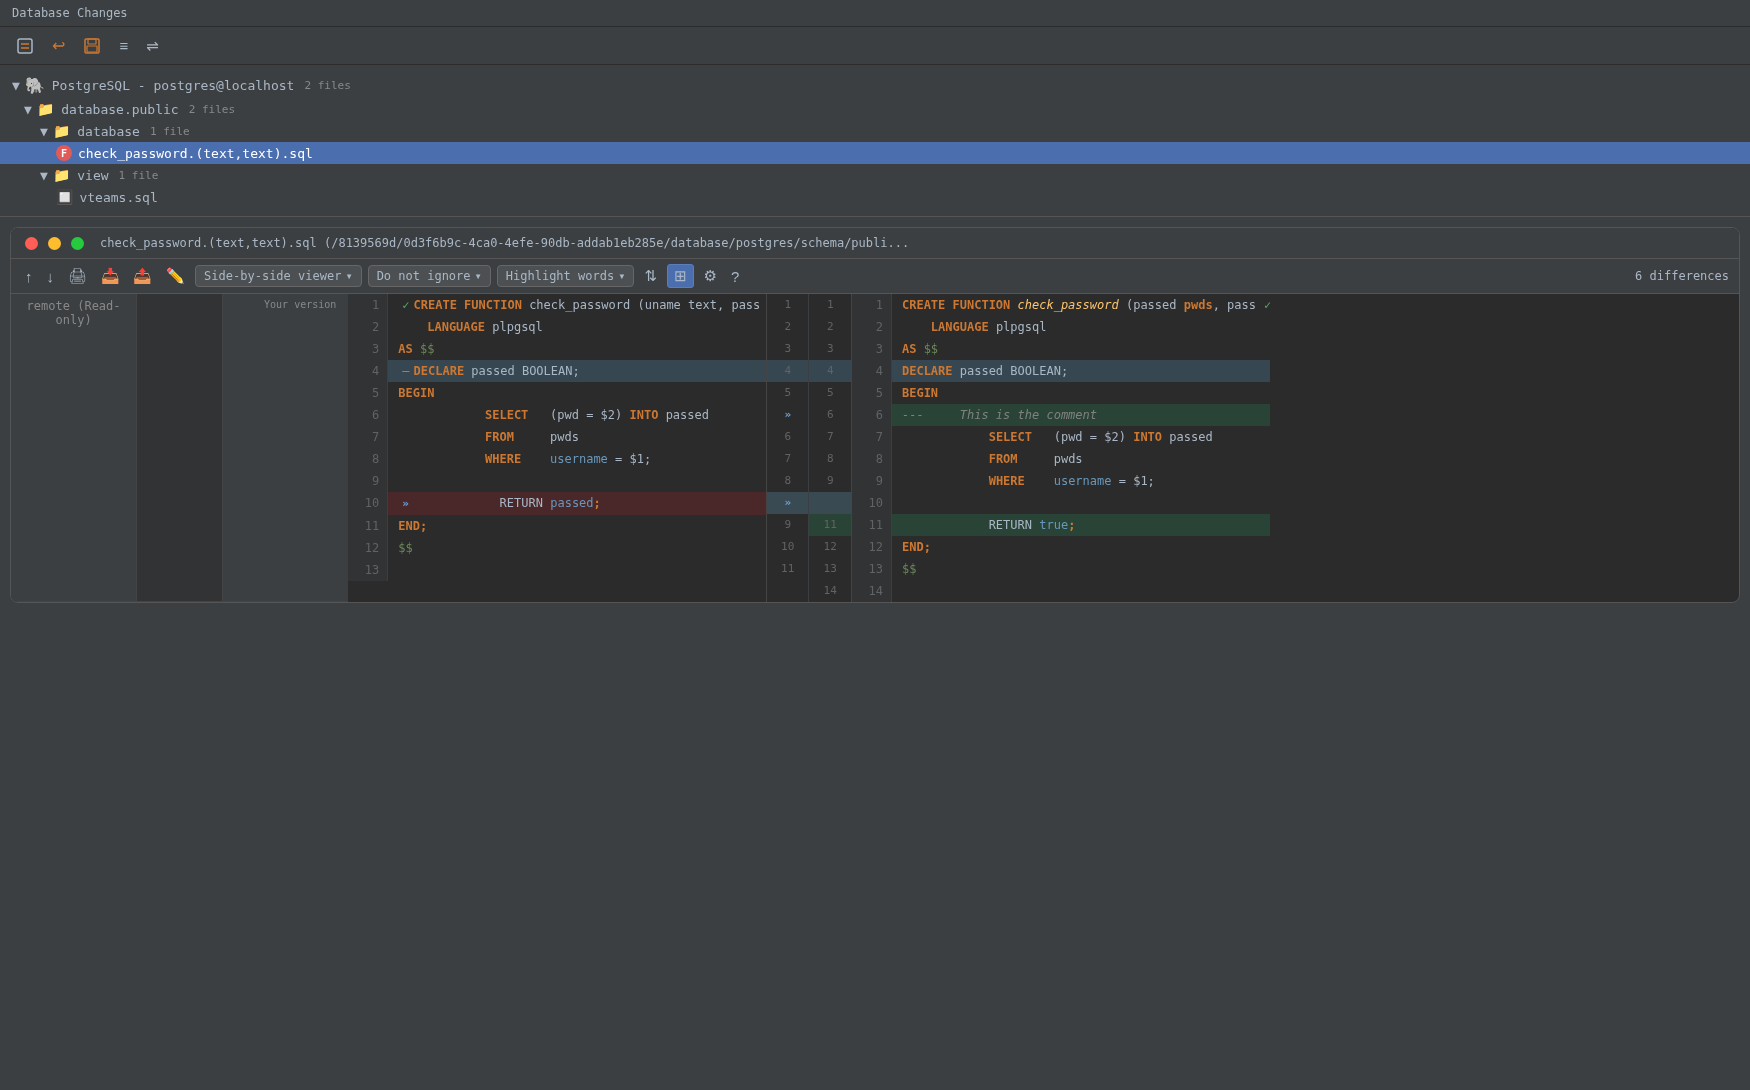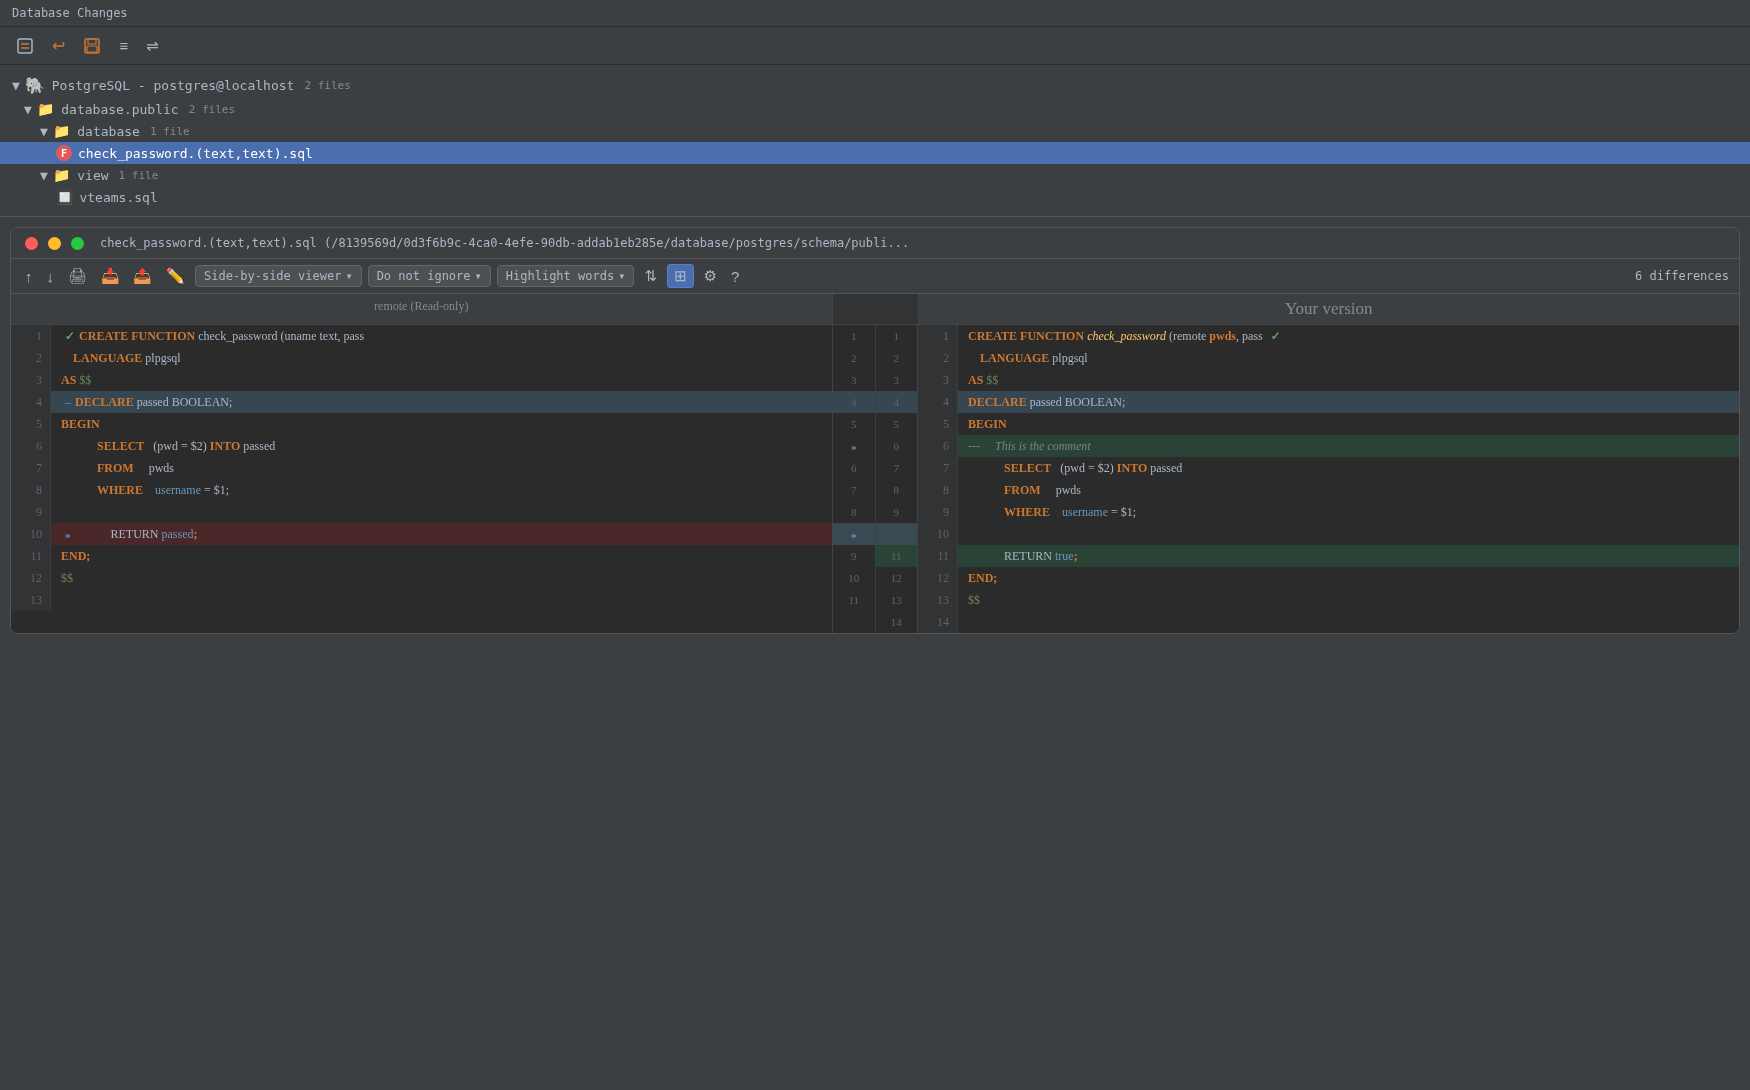--- a/index.html
+++ b/index.html
@@ -292,26 +292,26 @@
       <span>Highlight words</span>
       <span>▾</span>
     </div>
     <button class="diff-toolbar-btn">⇅</button>
     <button class="diff-toolbar-btn" style="background:#4b6eaf; border-radius:3px; border:1px solid #5b7dbf; padding:2px 6px;">⊞</button>
     <button class="diff-toolbar-btn">⚙</button>
     <button class="diff-toolbar-btn">?</button>
     <span class="diff-count">6 differences</span>
   </div>
 
-  <div style="display:flex; flex-direction:column;font-family:Liberation Serif, serif;">
+  <div style="display:flex; flex-direction:row;">
 
     <div style="display:flex;">
       <div style="flex:1; background:#3c3f41; padding:5px 12px; font-size:12px; color:#888; border-bottom:1px solid #444; border-right:1px solid #444; text-align:center;">remote (Read-only)</div>
       <div style="width:86px; background:#313335; border-bottom:1px solid #444; border-right:1px solid #444;"></div>
-      <div style="flex:1; background:#3c3f41; padding:5px 12px; font-size:17px; color:#888; border-bottom:1px solid #444; text-align:center;">Your version</div>
+      <div style="flex:1; background:#3c3f41; padding:5px 12px; font-size:10px; color:#888; border-bottom:1px solid #444; text-align:right;">Your version</div>
     </div>
 
     <div style="display:flex;">
 
       <div class="diff-panel" style="flex:1; overflow:auto;">
 
         <div class="code-line">
           <span class="line-num">1</span>
           <span class="line-content"><span class="mark-check">✓</span><span class="kw">CREATE FUNCTION </span><span class="var">check_password (uname text, pass</span></span>
         </div>
@@ -439,21 +439,21 @@
             <div style="flex:1; text-align:center; color:#606366; border-right:1px solid #3c3f41;"></div>
             <div style="flex:1; text-align:center; color:#606366;">14</div>
           </div>
         </div>
       </div>
 
       <div class="diff-panel" style="flex:1; overflow:auto;">
 
         <div class="code-line">
           <span class="line-num">1</span>
-          <span class="line-content"><span class="kw">CREATE FUNCTION </span><span class="fn">check_password</span><span class="var"> (remote </span><span class="kw">pwds</span><span class="var">, pass</span><span class="mark-check" style="margin-left:4px; color:#59a869;">✓</span></span>
+          <span class="line-content"><span class="kw">CREATE FUNCTION </span><span class="fn">check_password</span><span class="var"> (passed </span><span class="kw">pwds</span><span class="var">, pass</span><span class="mark-check" style="margin-left:4px; color:#59a869;">✓</span></span>
         </div>
 
         <div class="code-line">
           <span class="line-num">2</span>
           <span class="line-content">    <span class="kw">LANGUAGE </span><span class="var">plpgsql</span></span>
         </div>
 
         <div class="code-line">
           <span class="line-num">3</span>
           <span class="line-content"><span class="kw">AS </span><span class="dollar">$$</span></span>

